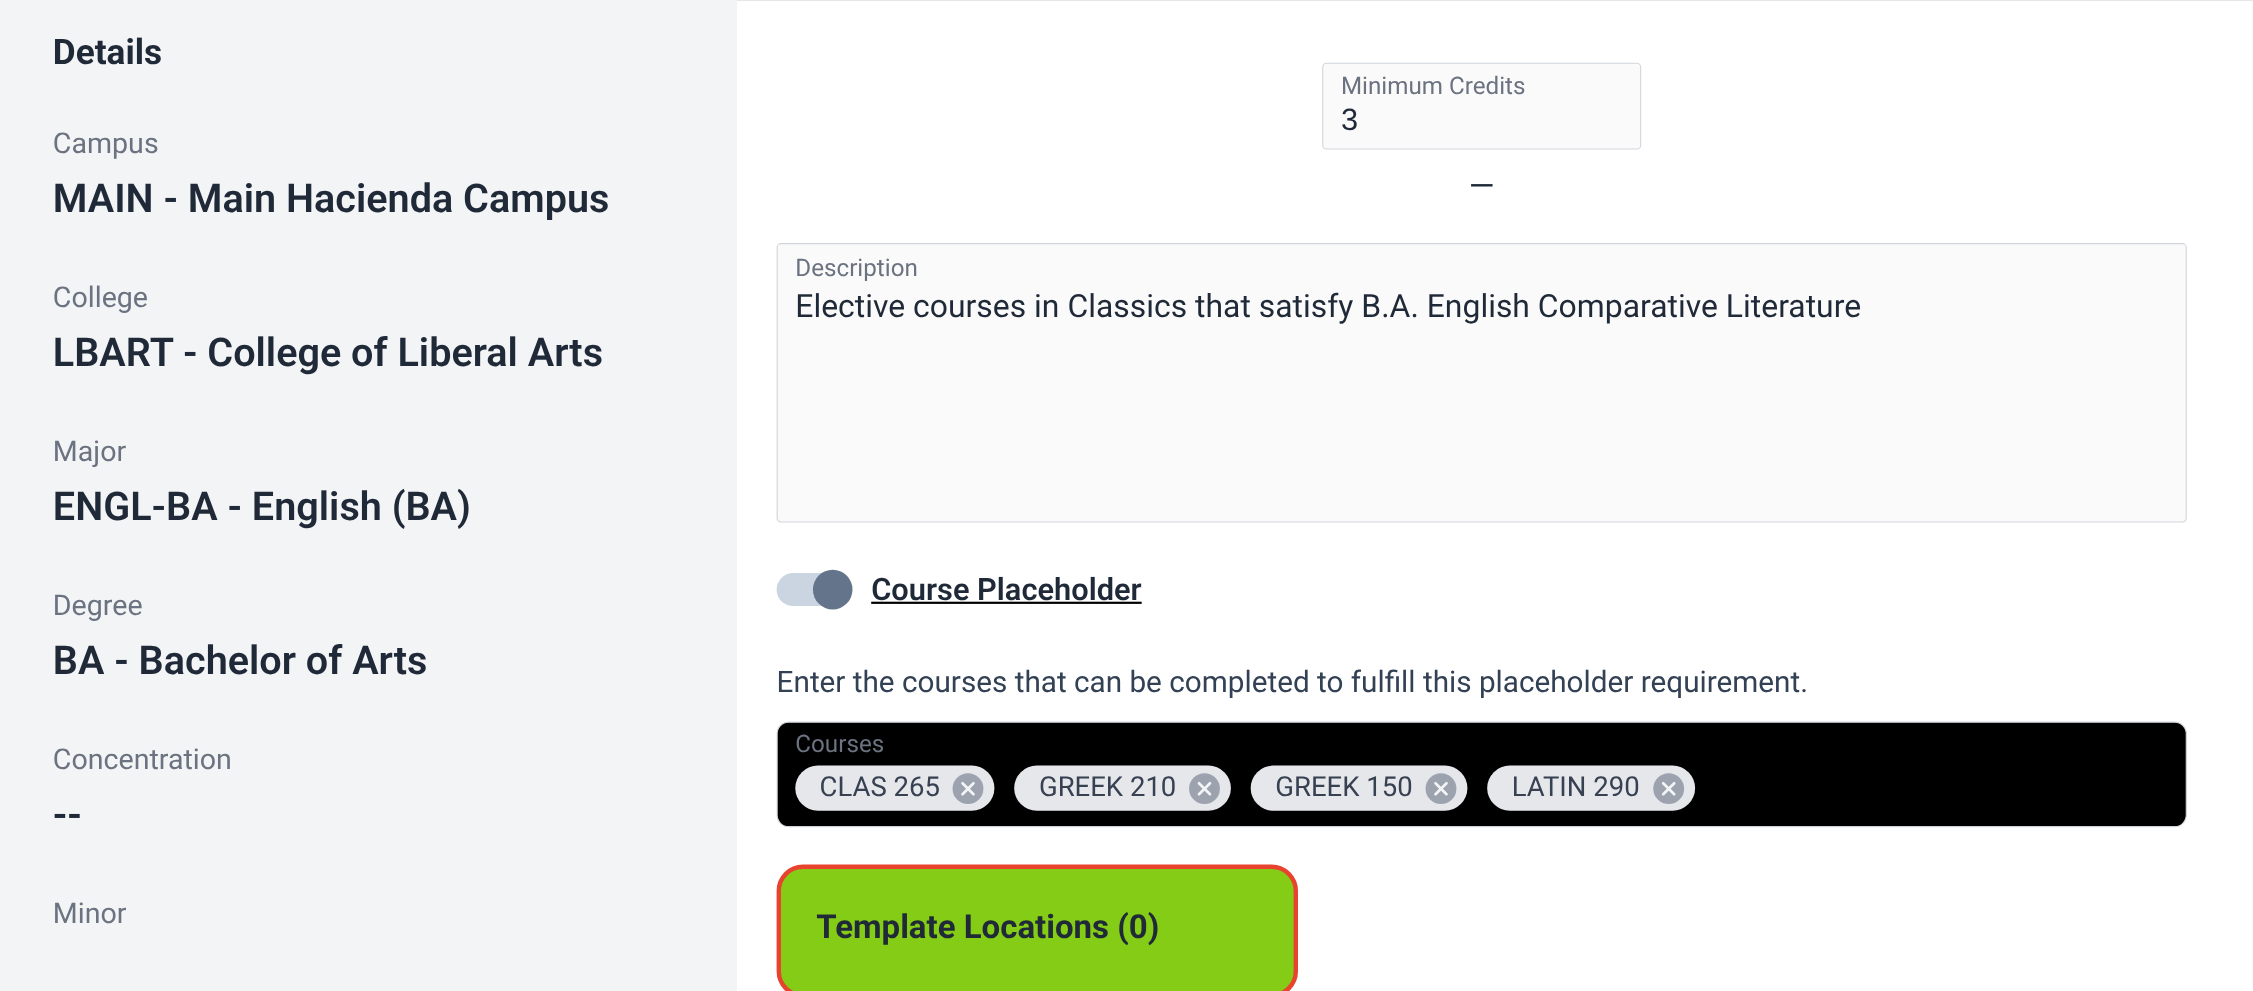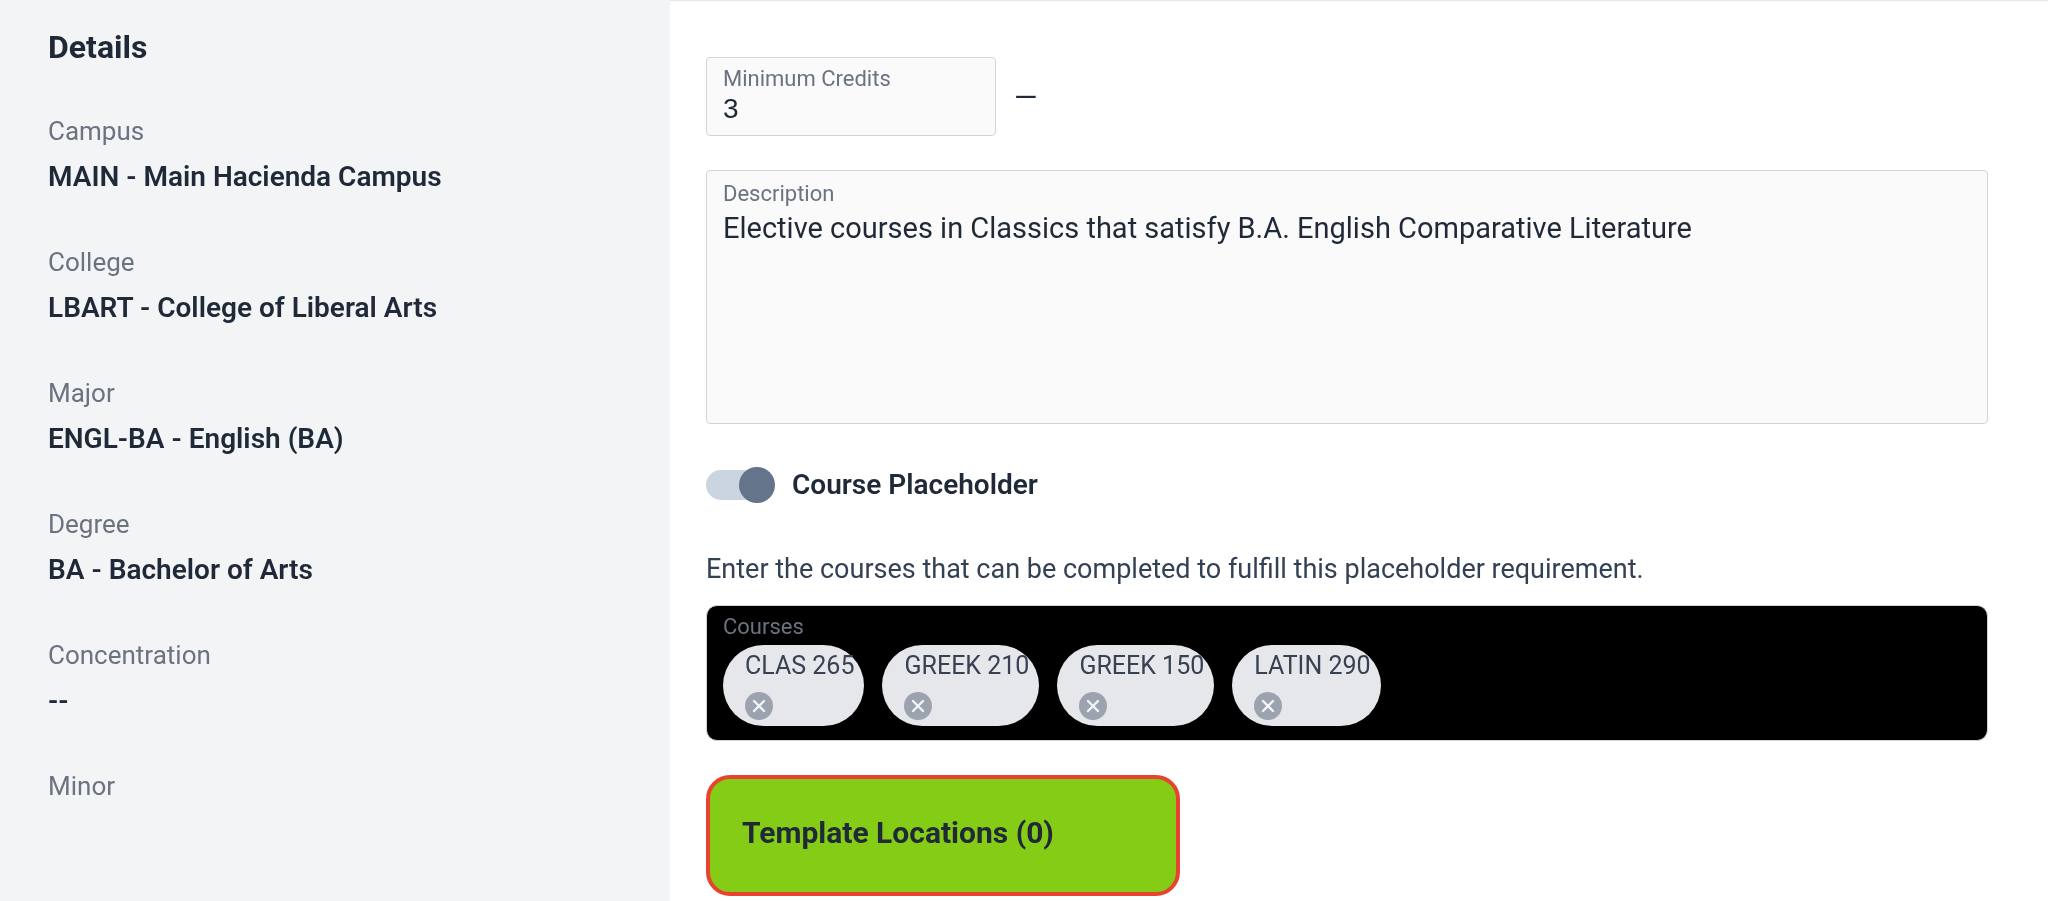--- a/index.html
+++ b/index.html
@@ -28,40 +28,41 @@
     margin-bottom: 50px;
   }
   .detail-group { margin-bottom: 54px; }
   .detail-label {
     font-size: 26px;
     font-weight: 400;
     color: #6b7280;
     margin-bottom: 14px;
   }
   .detail-value {
-    font-size: 28px;
+    font-size: 36px;
     font-weight: 600;
     color: #1f2937;
   }
 
   
   .main {
     flex: 1;
     background: #ffffff;
     border-top: 1px solid #e5e7eb;
     padding: 56px 60px 0 36px;
     position: relative;
   }
 
   
   .credits-row {
     display: flex;
     align-items: center;
     gap: 16px;
     margin-bottom: 34px;
+    flex-direction: column;
   }
   .field-box {
     border: 1px solid #d1d5db;
     background: #fafafa;
     border-radius: 4px;
     padding: 8px 16px 10px 16px;
   }
   .field-box.credits { width: 290px; }
   .field-label {
     font-size: 22px;
@@ -103,20 +104,21 @@
     height: 200px;
     padding: 0;
   }
 
   
   .toggle-row {
     display: flex;
     align-items: center;
     gap: 20px;
     margin: 44px 0 52px 0;
+    text-decoration: underline;
   }
   .toggle {
     width: 66px;
     height: 30px;
     background: #cbd5e1;
     border-radius: 999px;
     position: relative;
     cursor: pointer;
   }
   .toggle-knob {
@@ -149,28 +151,27 @@
     padding: 8px 16px 14px 16px;
   }
   .chip-row {
     display: flex;
     flex-wrap: wrap;
     gap: 18px;
     margin-top: 6px;
   }
   .chip {
     display: inline-flex;
-    align-items: flex-start;
+    align-items: flex-end;
     background: #e5e7eb;
     border-radius: 999px;
     padding: 6px 10px 6px 22px;
     font-size: 25px;
     color: #374151;
     gap: 12px;
-    flex-direction: column;
   }
   .chip-x {
     width: 28px;
     height: 28px;
     border-radius: 50%;
     background: #9ca3af;
     display: inline-flex;
     align-items: center;
     justify-content: center;
     cursor: pointer;

